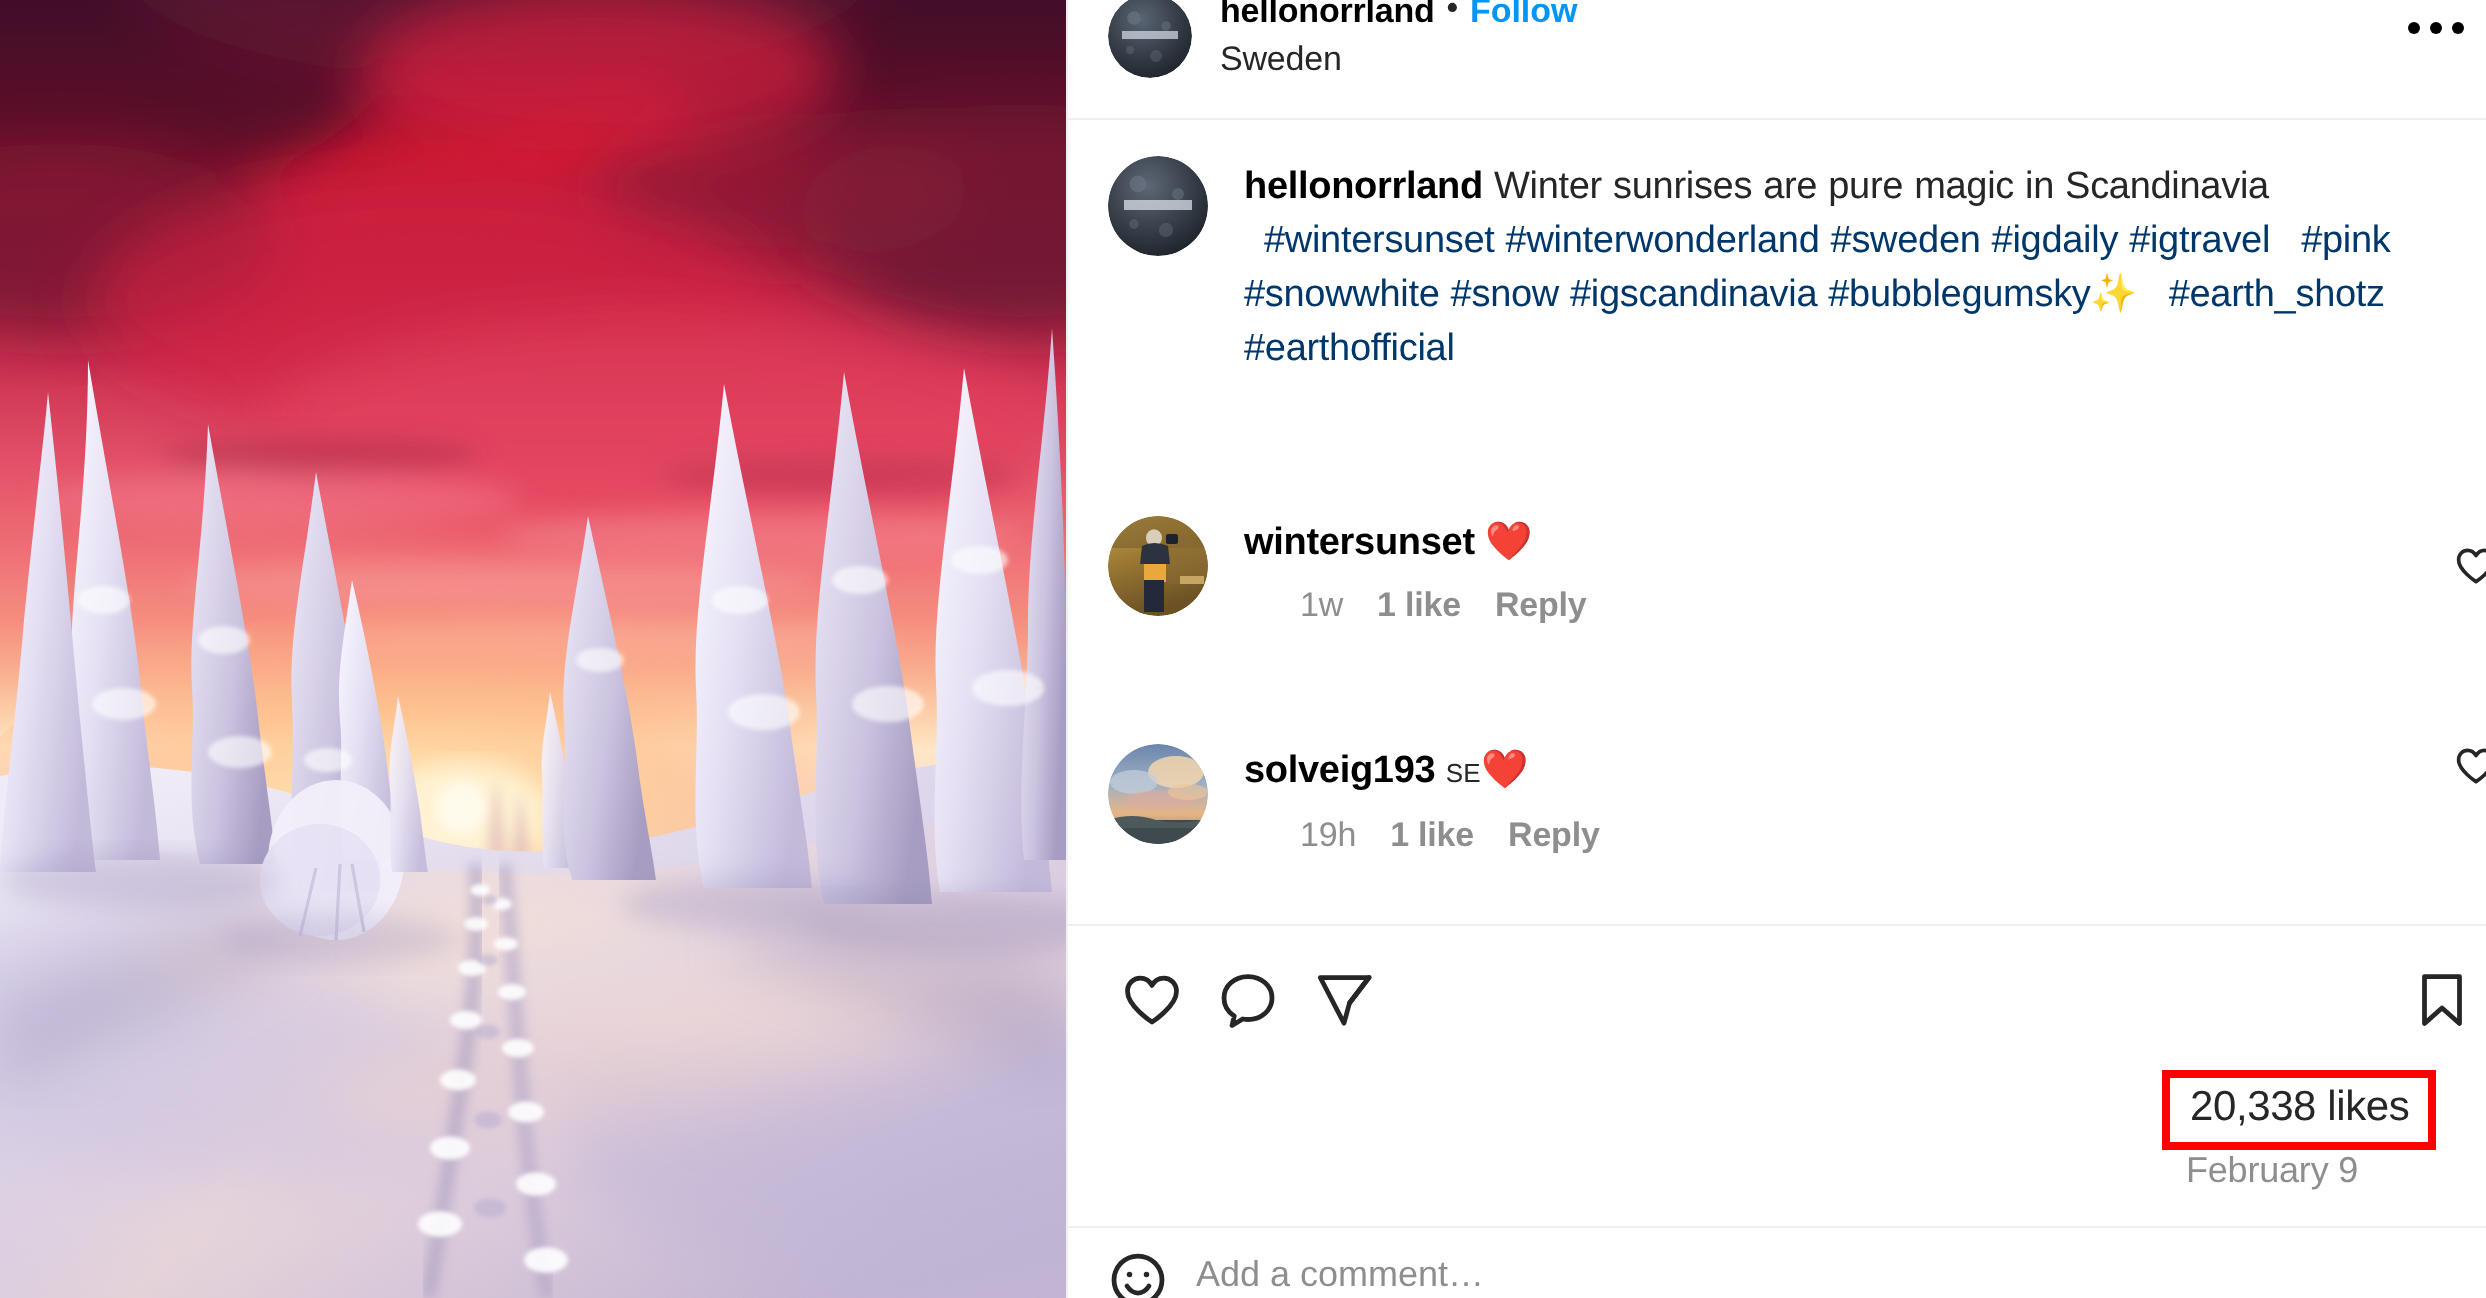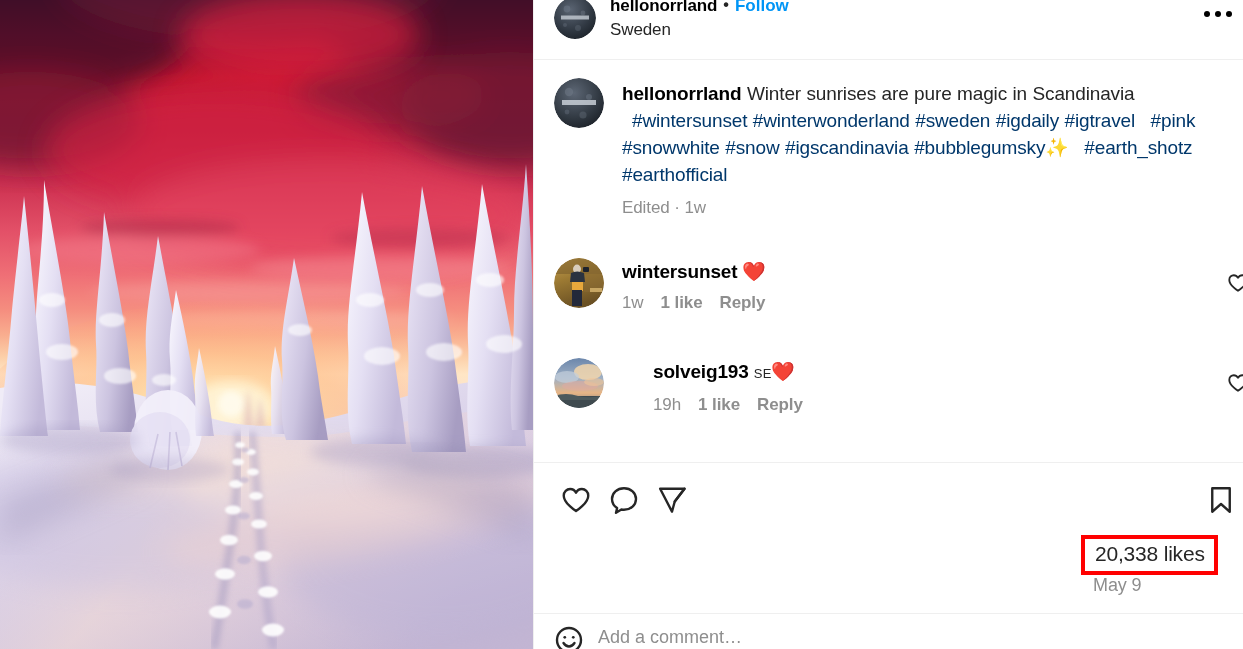--- a/index.html
+++ b/index.html
@@ -128,21 +128,21 @@
 
   
   .comment {
     position: absolute;
     left: 0;
     width: 710px;
     padding: 0 22px 0 20px;
     display: flex;
   }
   .c1 { top: 258px; }
-  .c2 { top: 358px; gap: 31px; }
+  .c2 { top: 372px; }
 
   .cm-avatar {
     width: 50px; height: 50px; border-radius: 50%;
     overflow: hidden; flex: 0 0 50px; margin-right: 18px;
   }
   .cm-avatar svg { display: block; width: 50px; height: 50px; }
 
   .cm-body { flex: 1 1 auto; padding-top: 1px; }
   .cm-line {
     font-size: 19px; line-height: 26px; color: #262626;
@@ -150,20 +150,21 @@
   }
   .cm-user { font-weight: bold; color: #000; }
   .cm-small-caps { font-size: 13px; letter-spacing: 0.2px; }
   .cm-heart { font-size: 19px; }
   .cm-meta {
     margin-top: 8px;
     display: flex; align-items: flex-end; gap: 17px;
     font-size: 17px;
     color: #8e8e8e;
     letter-spacing: -0.1px;
+    margin-left: 28px;
   }
   .cm-meta .likes { font-weight: bold; color: #8e8e8e; }
   .cm-meta .reply { font-weight: bold; color: #8e8e8e; cursor: pointer; }
 
   .cm-like-icon {
     position: absolute;
     right: -6px;
     width: 22px; height: 22px;
     cursor: pointer;
   }
@@ -514,21 +515,20 @@
           <rect x="8" y="22" width="34" height="5" fill="#d3dae1" opacity="0.78"></rect>
         </svg>
       </div>
       <div class="cap-body">
         <div class="cap-text">
           <span class="cap-user">hellonorrland</span><span>&nbsp;</span><span>Winter sunrises are pure magic in Scandinavia</span>
           <span class="hashtag">#wintersunset #winterwonderland #sweden #igdaily #igtravel</span>
           <span class="hashtag">#pink #snowwhite #snow #igscandinavia #bubblegumsky</span><span class="sparkle-emoji">✨</span>
           <span class="hashtag">#earth_shotz #earthofficial</span>
         </div>
-        <div class="cap-meta">Edited · 1w</div>
       </div>
     </div>
 
     <div class="comment c1">
       <div class="cm-avatar">
         <svg viewBox="0 0 50 50">
           <defs>
             <clipPath id="cc1">
                 <circle cx="25" cy="25" r="25"></circle>
               </clipPath>
@@ -634,21 +634,21 @@
       <div class="act-save">
         <svg width="30" height="30" viewBox="0 0 24 24" fill="none" stroke="#262626" stroke-width="1.9">
           <path d="M5 2.6 L19 2.6 L19 21.4 L12 15.2 L5 21.4 Z" stroke-linejoin="round"></path>
         </svg>
       </div>
     </div>
 
     <div class="likes-wrap">
       <div class="likes-text">20,338 likes</div>
     </div>
-    <div class="post-date">May 9</div>
+    <div class="post-date">February 9</div>
 
     <div class="addc-divider"></div>
     <div class="addc-row">
       <div class="addc-emoji">
         <svg viewBox="0 0 24 24" fill="none" stroke="#262626" stroke-width="1.9">
           <circle cx="12" cy="12" r="9.6"></circle>
           <circle cx="8.6" cy="9.8" r="1.1" fill="#262626" stroke="none"></circle>
           <circle cx="15.4" cy="9.8" r="1.1" fill="#262626" stroke="none"></circle>
           <path d="M7.6 14.4 C8.9 16.4 10.4 17.2 12 17.2 C13.6 17.2 15.1 16.4 16.4 14.4" stroke-linecap="round"></path>
         </svg>

